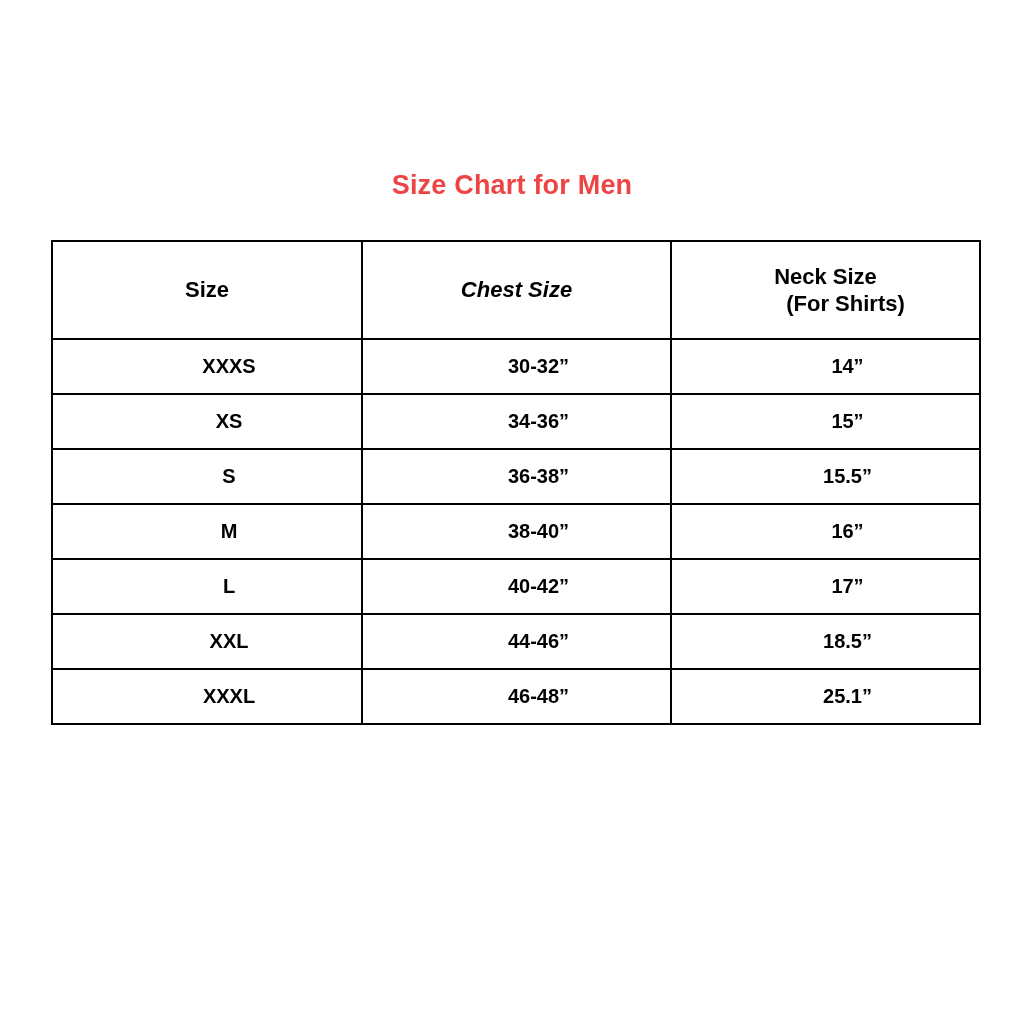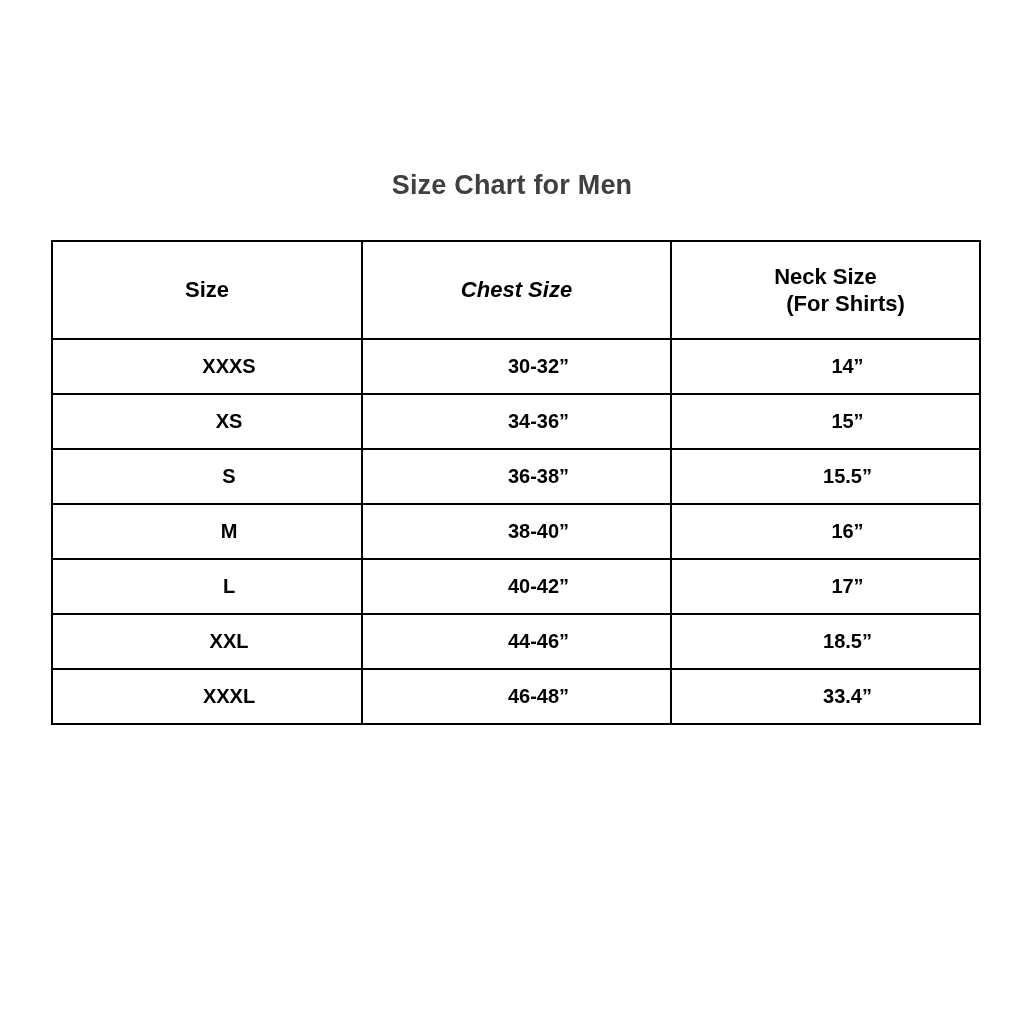--- a/index.html
+++ b/index.html
@@ -24,21 +24,21 @@
   }
   .chart-title {
     position: absolute;
     left: 0;
     top: 170px;
     width: 1024px;
     text-align: center;
     font-size: 27px;
     font-weight: bold;
     letter-spacing: 0.2px;
-    color: #404040;
+    color: #ef4444;
   }
   .size-table {
     position: absolute;
     left: 51px;
     top: 240px;
     width: 922px;
     border-collapse: collapse;
     table-layout: fixed;
   }
   .size-table td, .size-table th {
@@ -118,18 +118,18 @@
         <td>17”</td>
       </tr>
       <tr>
         <td>XXL</td>
         <td>44-46”</td>
         <td>18.5”</td>
       </tr>
       <tr>
         <td>XXXL</td>
         <td>46-48”</td>
-        <td>33.4”</td>
+        <td>25.1”</td>
       </tr>
     </tbody>
   </table>
 
 </div>
 
 </body></html>

